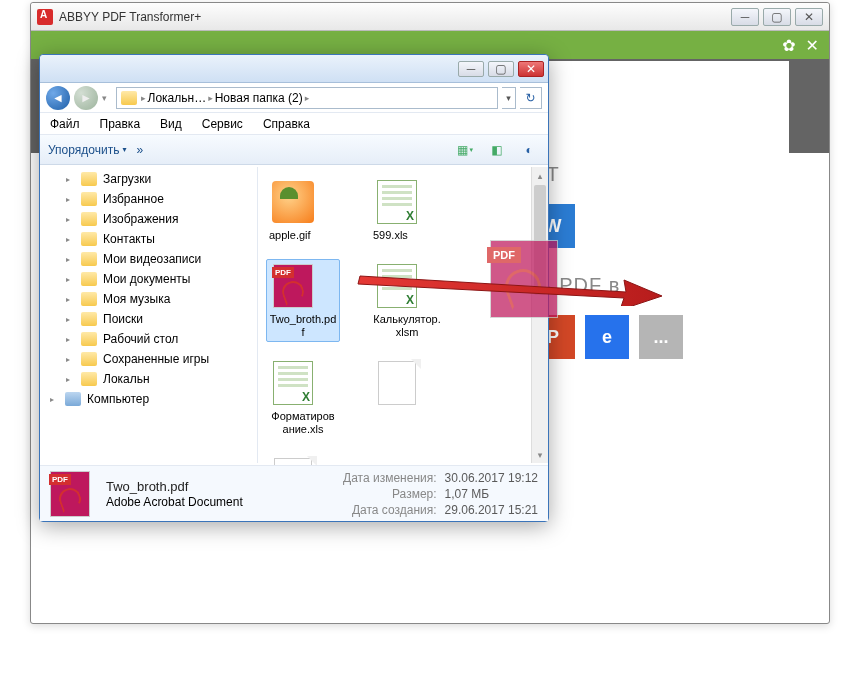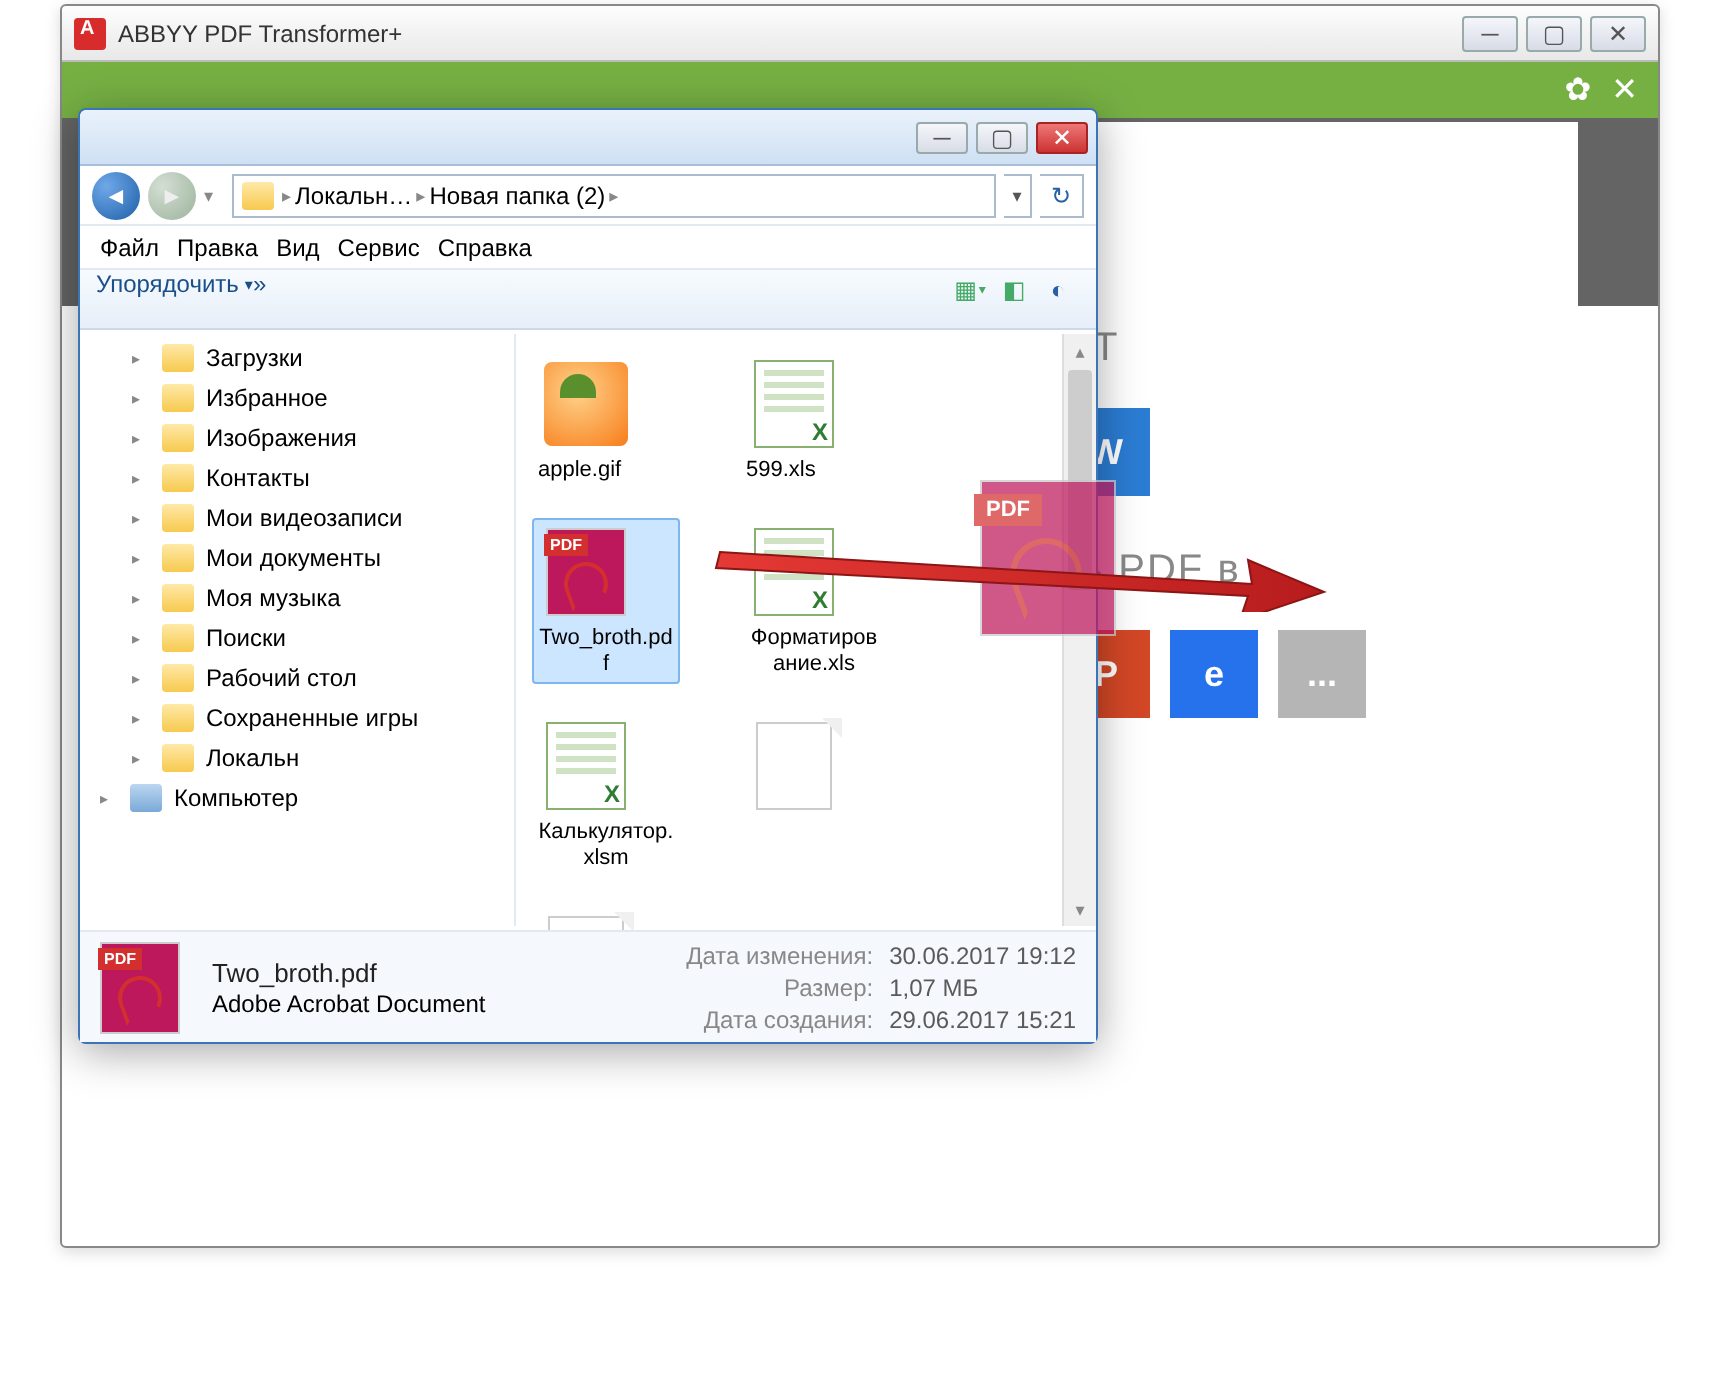--- a/index.html
+++ b/index.html
@@ -33,23 +33,23 @@
 .ex-nav{height:30px;display:flex;align-items:center;padding:0 6px;gap:4px;border-bottom:1px solid #e3e9f2}
 .navbtn{width:24px;height:24px;border-radius:12px;background:radial-gradient(circle at 30% 30%,#6fa8e8,#1e5fa8);display:flex;align-items:center;justify-content:center;color:#fff;cursor:pointer}
 .navbtn.fwd{background:radial-gradient(circle at 30% 30%,#d3ded3,#9cb39c);color:#eee}
 .addr{flex:1;height:22px;border:1px solid #abc;background:#fff;display:flex;align-items:center;padding:0 4px;gap:4px;overflow:hidden}
 .addr .fico{width:16px;height:14px;background:linear-gradient(#ffe9a8,#f7c94e);border-radius:2px}
 .crumb{display:flex;align-items:center;gap:2px;white-space:nowrap}
 .crumb .sep{color:#888;font-size:9px}
 .refresh{width:22px;height:22px;border:1px solid #abc;border-left:none;display:flex;align-items:center;justify-content:center;color:#2760a5;cursor:pointer}
 .search{width:110px;height:22px;border:1px solid #abc;display:flex;align-items:center;padding:0 4px;color:#999;font-style:italic;gap:4px}
 .search .mag{color:#2760a5;font-style:normal}
-.ex-menu{height:22px;display:flex;align-items:center;gap:9px;padding:0 10px;border-bottom:1px solid #e3e9f2}
+.ex-menu{height:22px;display:flex;align-items:center;gap:20px;padding:0 10px;border-bottom:1px solid #e3e9f2}
 .ex-menu span{cursor:pointer}
-.ex-tool{height:30px;background:linear-gradient(#f7fbff,#e6eef8);border-bottom:1px solid #cdd9e8;display:flex;align-items:flex-start;padding:0 8px;}
+.ex-tool{height:30px;background:linear-gradient(#f7fbff,#e6eef8);border-bottom:1px solid #cdd9e8;display:flex;align-items:center;padding:0 8px;gap:10px}
 .ex-tool .org{color:#1b4f8a;cursor:pointer;display:flex;align-items:center;gap:3px}
 .ex-tool .spacer{flex:1}
 .ex-tool .ib{width:22px;height:20px;border:1px solid transparent;border-radius:2px;display:flex;align-items:center;justify-content:center;cursor:pointer;color:#4a6;position:relative}
 .ex-body{position:absolute;left:0;right:0;top:112px;bottom:58px;display:flex}
 .tree{width:218px;border-right:1px solid #e3e9f2;overflow:hidden;padding:2px 0}
 .tree-item{display:flex;align-items:center;height:20px;padding-left:26px;gap:6px;cursor:pointer;white-space:nowrap}
 .tree-item.comp{padding-left:10px}
 .tico-f{width:16px;height:14px;background:linear-gradient(#ffe9a8,#f7c94e);border-radius:2px;flex-shrink:0}
 .tico-c{width:16px;height:14px;background:linear-gradient(#bcd6f0,#7aa9d8);border-radius:2px;flex-shrink:0}
 .files{flex:1;position:relative;padding:8px;display:flex;flex-wrap:wrap;align-content:flex-start;gap:14px 30px}
@@ -261,27 +261,27 @@
               <div class="badge">PDF</div>
               <div class="swirl"></div>
             </div>
           </div>
           <div class="lbl">Two_broth.pdf</div>
         </div>
         <div class="fitem">
           <div class="fic">
             <div class="ic-xls"></div>
           </div>
+          <div class="lbl">Калькулятор.xlsm</div>
+        </div>
+        <div class="fitem">
+          <div class="fic">
+            <div class="ic-xls"></div>
+          </div>
           <div class="lbl">Форматирование.xls</div>
-        </div>
-        <div class="fitem">
-          <div class="fic">
-            <div class="ic-xls"></div>
-          </div>
-          <div class="lbl">Калькулятор.xlsm</div>
         </div>
         <div class="fitem">
           <div class="fic">
             <div class="ic-blank"></div>
           </div>
           <div class="lbl"></div>
         </div>
         <div class="fitem">
           <div class="fic">
             <div class="ic-blank"></div>

